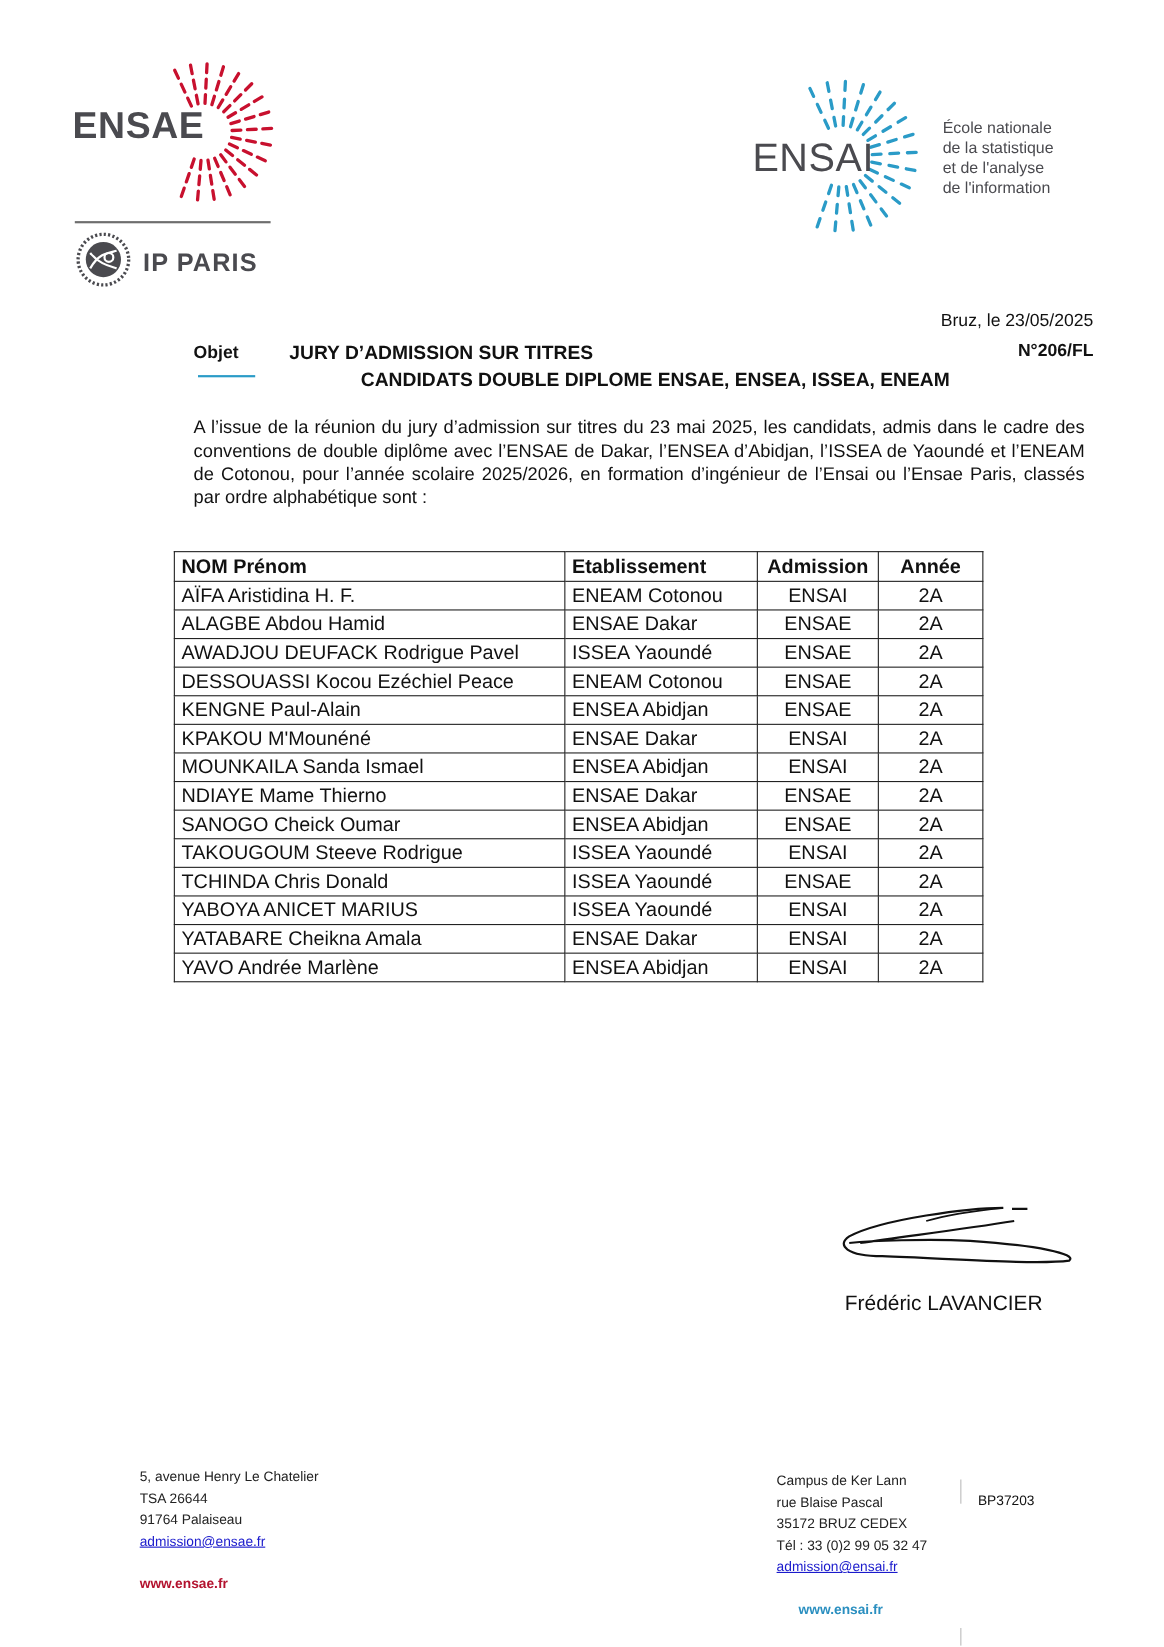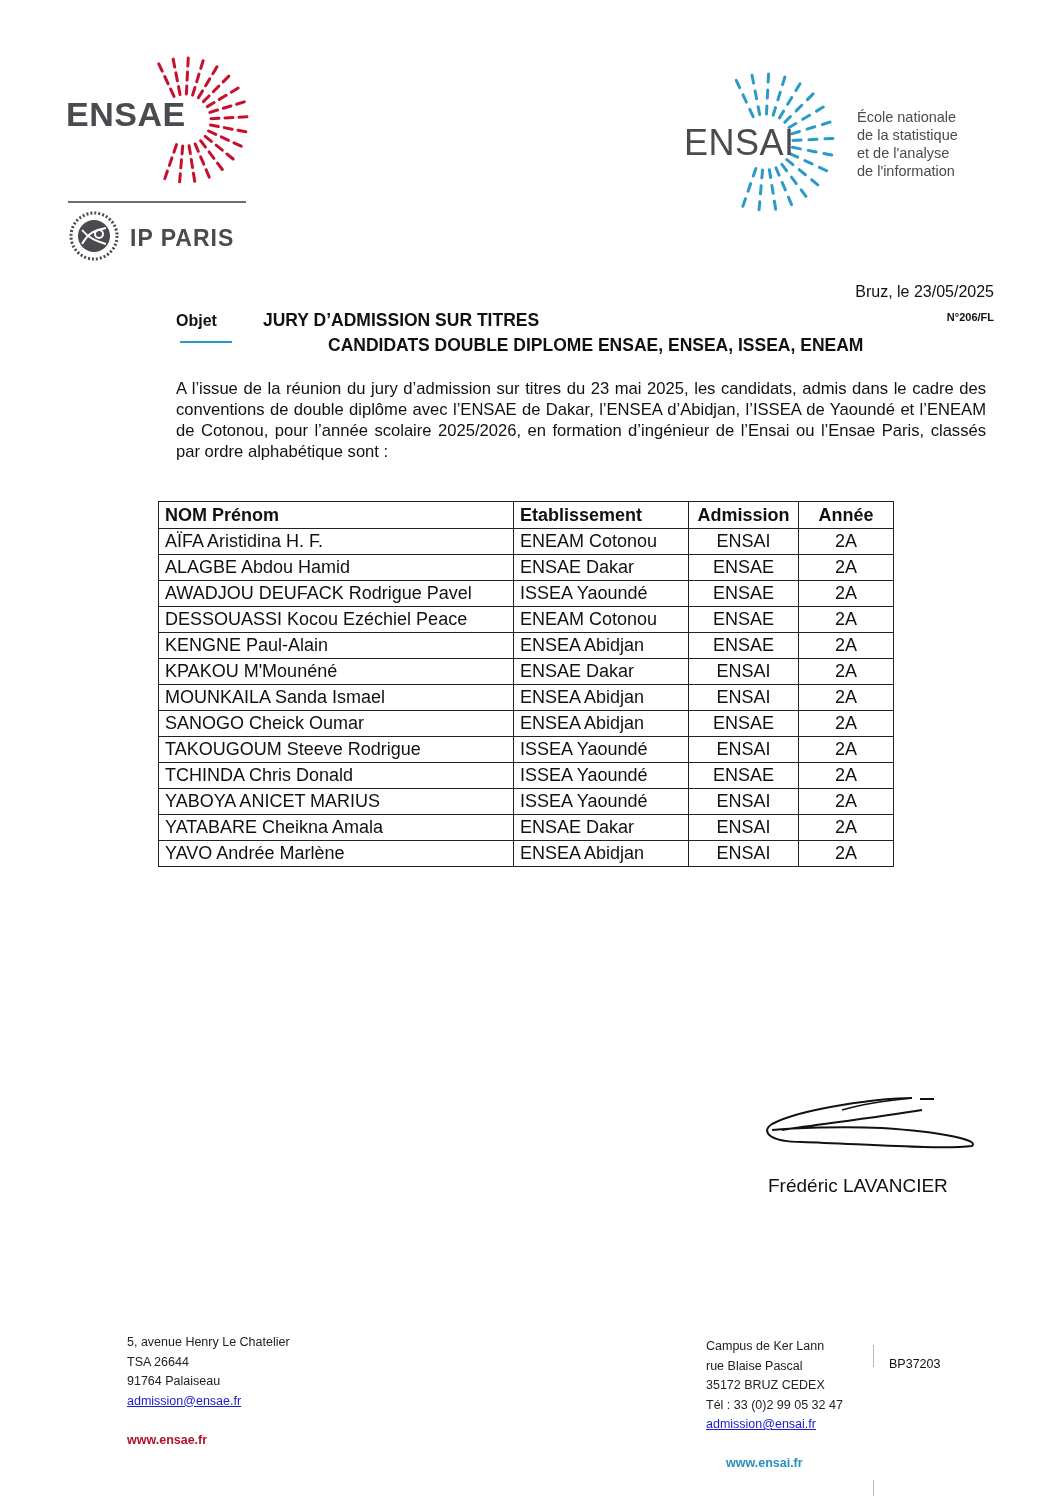--- a/index.html
+++ b/index.html
@@ -16,21 +16,21 @@
     #ensai-arc { left: 720px; top: 62px; }
     #ensai-word { left: 684px; top: 122px; font-size: 36px; color: #4a4a4f; letter-spacing: 0.5px; }
     #ensai-tagline { left: 857px; top: 108px; font-size: 14.5px; line-height: 18px; color: #4a4a4f; }
 
     
     #date { right: 64px; top: 283px; font-size: 16px; }
     #objet-label { left: 176px; top: 312px; font-size: 16px; font-weight: bold; }
     #objet-underline { left: 180px; top: 341px; width: 52px; height: 2px; background: #2a9bc7; }
     #subject-1 { left: 263px; top: 310px; font-size: 17.5px; font-weight: bold; text-align: right; }
     #subject-2 { left: 328px; top: 335px; font-size: 17.5px; font-weight: bold; }
-    #ref-number { right: 64px; top: 311px; font-size: 11px; font-weight: bold; }
+    #ref-number { right: 64px; top: 311px; font-size: 16px; font-weight: bold; }
 
     #intro { left: 176px; top: 378px; width: 810px; font-size: 16.6px; line-height: 21px; text-align: justify; }
 
     
     #candidates-table { left: 158px; top: 501px; border-collapse: collapse; font-size: 18px; padding-left: 27px; }
     #candidates-table th, #candidates-table td { border: 1.3px solid #222; padding: 0 6px; height: 25px; line-height: 25px; white-space: nowrap; }
     #candidates-table th { font-weight: bold; text-align: left; height: 26px; }
     #candidates-table th.center, #candidates-table td.center { text-align: center; }
     .col-name { width: 342px; }
     .col-etab { width: 162px; }
@@ -236,20 +236,26 @@
         <td class="center">ENSAI</td>
         <td class="center">2A</td>
       </tr>
       <tr>
         <td>MOUNKAILA Sanda Ismael</td>
         <td class="etab">ENSEA Abidjan</td>
         <td class="center">ENSAI</td>
         <td class="center">2A</td>
       </tr>
       <tr>
+        <td>NDIAYE Mame Thierno</td>
+        <td class="etab">ENSAE Dakar</td>
+        <td class="center">ENSAE</td>
+        <td class="center">2A</td>
+      </tr>
+      <tr>
         <td>SANOGO Cheick Oumar</td>
         <td class="etab">ENSEA Abidjan</td>
         <td class="center">ENSAE</td>
         <td class="center">2A</td>
       </tr>
       <tr>
         <td>TAKOUGOUM Steeve Rodrigue</td>
         <td class="etab">ISSEA Yaoundé</td>
         <td class="center">ENSAI</td>
         <td class="center">2A</td>

